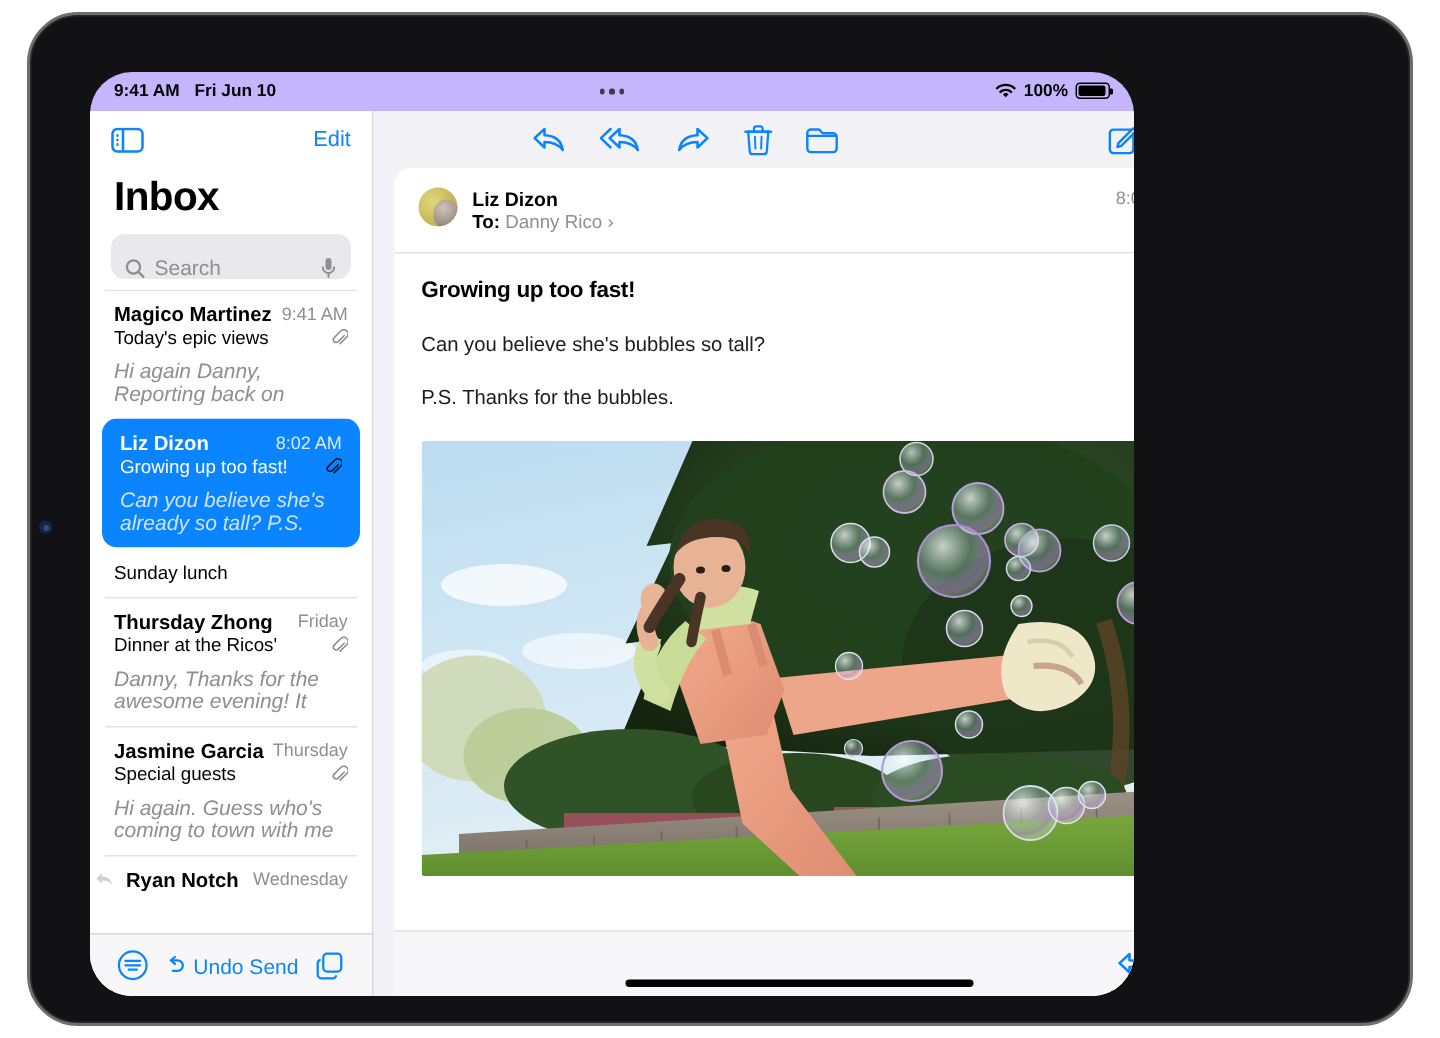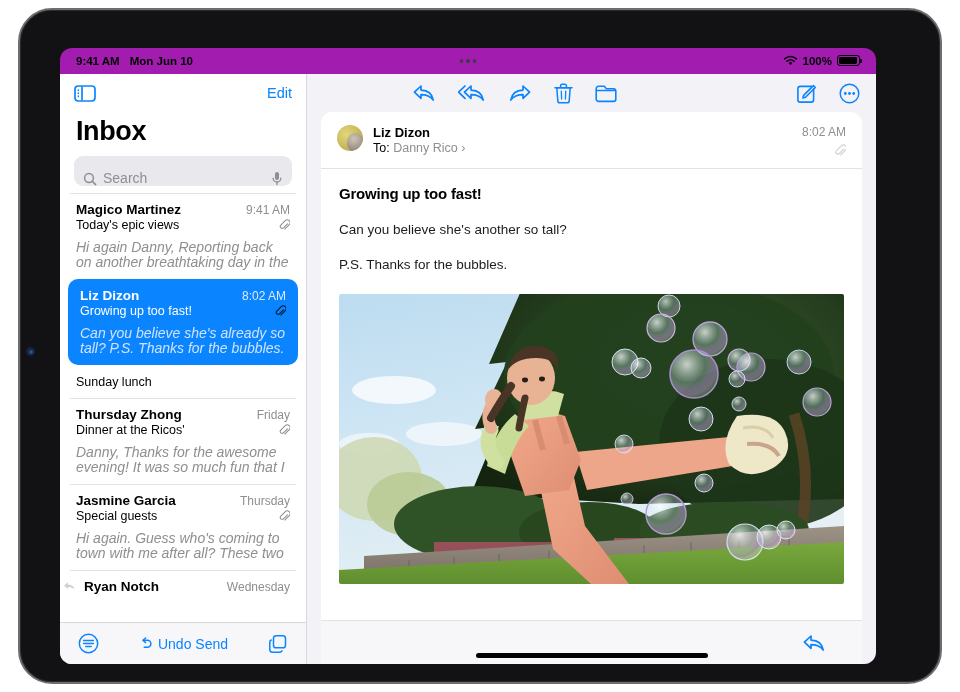--- a/index.html
+++ b/index.html
@@ -29,23 +29,23 @@
   #camera-dot::after {
     content:""; position:absolute; left:2.5px; top:2.5px;
     width:4px; height:4px; border-radius:50%;
     background:#2b4f86;
   }
 
   
   #screen {
     position: absolute;
     left: 40px; top: 38px;
-    width: 816px; height: 616px;
-    background: #a21caf;
-    border-radius: 12px;
+    width: 696px; height: 616px;
+    background: #c4b5fd;
+    border-radius: 28px;
     overflow: hidden;
   }
 
   
   #status-bar {
     position: absolute; left: 0; top: 0;
     width: 100%; height: 26px;
     display: flex; align-items: center;
     padding: 0 16px;
     font-size: 11.5px; font-weight: bold; color: #000;
@@ -97,21 +97,21 @@
     border-top: 0.5px solid #e2e2e6;
     position: relative;
     cursor: pointer;
   }
   .mail-row:first-child { border-top: 0.5px solid #e2e2e6; }
   .mail-row.selected {
     background:#0a84ff; border-radius:10px; border-top-color:transparent;
     padding-left: 12px; padding-right: 12px; margin: 0 -2px;
   }
   .mail-row.selected + .mail-row { border-top-color: transparent; }
-  .row-line1 { display:flex; align-items:center; }
+  .row-line1 { display:flex; align-items:flex-start; }
   .sender { font-size:13.5px; font-weight:bold; color:#000; flex:1; white-space:nowrap; overflow:hidden; }
   .date { font-size:12px; color:#8e8e93; margin-left:6px; white-space:nowrap; }
   .row-line2 { display:flex; align-items:center; margin-top:1px; }
   .subject { font-size:12.5px; color:#000; flex:1; white-space:nowrap; overflow:hidden; }
   .clip { width:11px; height:12px; opacity:0.45; flex:none; }
   .preview { font-size:14px; color:#8e8e93; line-height:15px; margin-top:8px; max-height:30px; overflow:hidden;font-style:italic; }
   .mail-row.selected .sender, .mail-row.selected .subject { color:#fff; }
   .mail-row.selected .date { color:#dbeaff; }
   .mail-row.selected .preview { color:#cfe3ff; }
   .mail-row.selected .clip { opacity:0.85; }
@@ -153,21 +153,21 @@
     flex:none; position:relative; overflow:hidden;
   }
   #avatar::after {
     content:""; position:absolute; right:-1px; bottom:-1px; width:17px; height:19px;
     border-radius: 50% 50% 45% 45%;
     background: radial-gradient(circle at 40% 30%, #cfc5b6 0%, #9e9287 60%, #7c7168 100%);
   }
   .hdr-names { flex:1; }
   .hdr-from { font-size:13px; font-weight:bold; color:#000; }
   .hdr-to { font-size:12.5px; color:#8e8e93; margin-top:1px; }
-  .hdr-to b { color:#000; font-weight:normal; }
+  .hdr-to b { color:#000; font-weight:bold; }
   .hdr-right { text-align:right; }
   .hdr-time { font-size:12px; color:#8e8e93; }
   .hdr-clip { margin-top:5px; opacity:0.4; display:flex; justify-content:flex-end; }
 
   #msg-body { padding: 16px 18px 0 18px; overflow:hidden; }
   #msg-subject { font-size:15px; font-weight:bold; color:#000; letter-spacing:-0.2px; }
   .msg-para { font-size:13.5px; color:#1c1c1e; margin-top:20px; }
   #photo {
     margin-top: 22px; height: 290px; width: 505px;
     border-radius: 2px; overflow:hidden; position:relative;
@@ -190,21 +190,21 @@
 <body>
 
 <div id="device-frame">
   <div id="camera-dot"></div>
 
   <div id="screen">
 
     <div id="status-bar">
       <div class="sb-left">
         <span>9:41 AM</span>
-        <span>Mon Jun 10</span>
+        <span>Fri Jun 10</span>
       </div>
       <div class="sb-center">
         <span class="multitask-dots">
             <i></i>
             <i></i>
             <i></i>
           </span>
       </div>
       <div class="sb-right">
         <span>
@@ -427,21 +427,21 @@
               <div class="hdr-clip">
                 <svg width="11" height="13" viewBox="0 0 11 13">
                   <path d="M8.7 5.2 4.4 9.5a2 2 0 0 1-2.9-2.9l4.8-4.8a3 3 0 0 1 4.3 4.3l-4.8 4.8" fill="none" stroke="#8a8a8e" stroke-width="1.1" stroke-linecap="round"></path>
                 </svg>
               </div>
             </div>
           </div>
 
           <div id="msg-body">
             <div id="msg-subject">Growing up too fast!</div>
-            <div class="msg-para">Can you believe she's another so tall?</div>
+            <div class="msg-para">Can you believe she's bubbles so tall?</div>
             <div class="msg-para">P.S. Thanks for the bubbles.</div>
 
             <div id="photo">
               <svg width="505" height="290" viewBox="0 0 505 290" preserveAspectRatio="xMidYMid slice">
                 <defs>
                   <linearGradient id="sky" x1="0" y1="0" x2="0.35" y2="1">
                     <stop offset="0%" stop-color="#bcdcf0"></stop>
                     <stop offset="45%" stop-color="#cfe6f4"></stop>
                     <stop offset="100%" stop-color="#e6f0f4"></stop>
                   </linearGradient>

